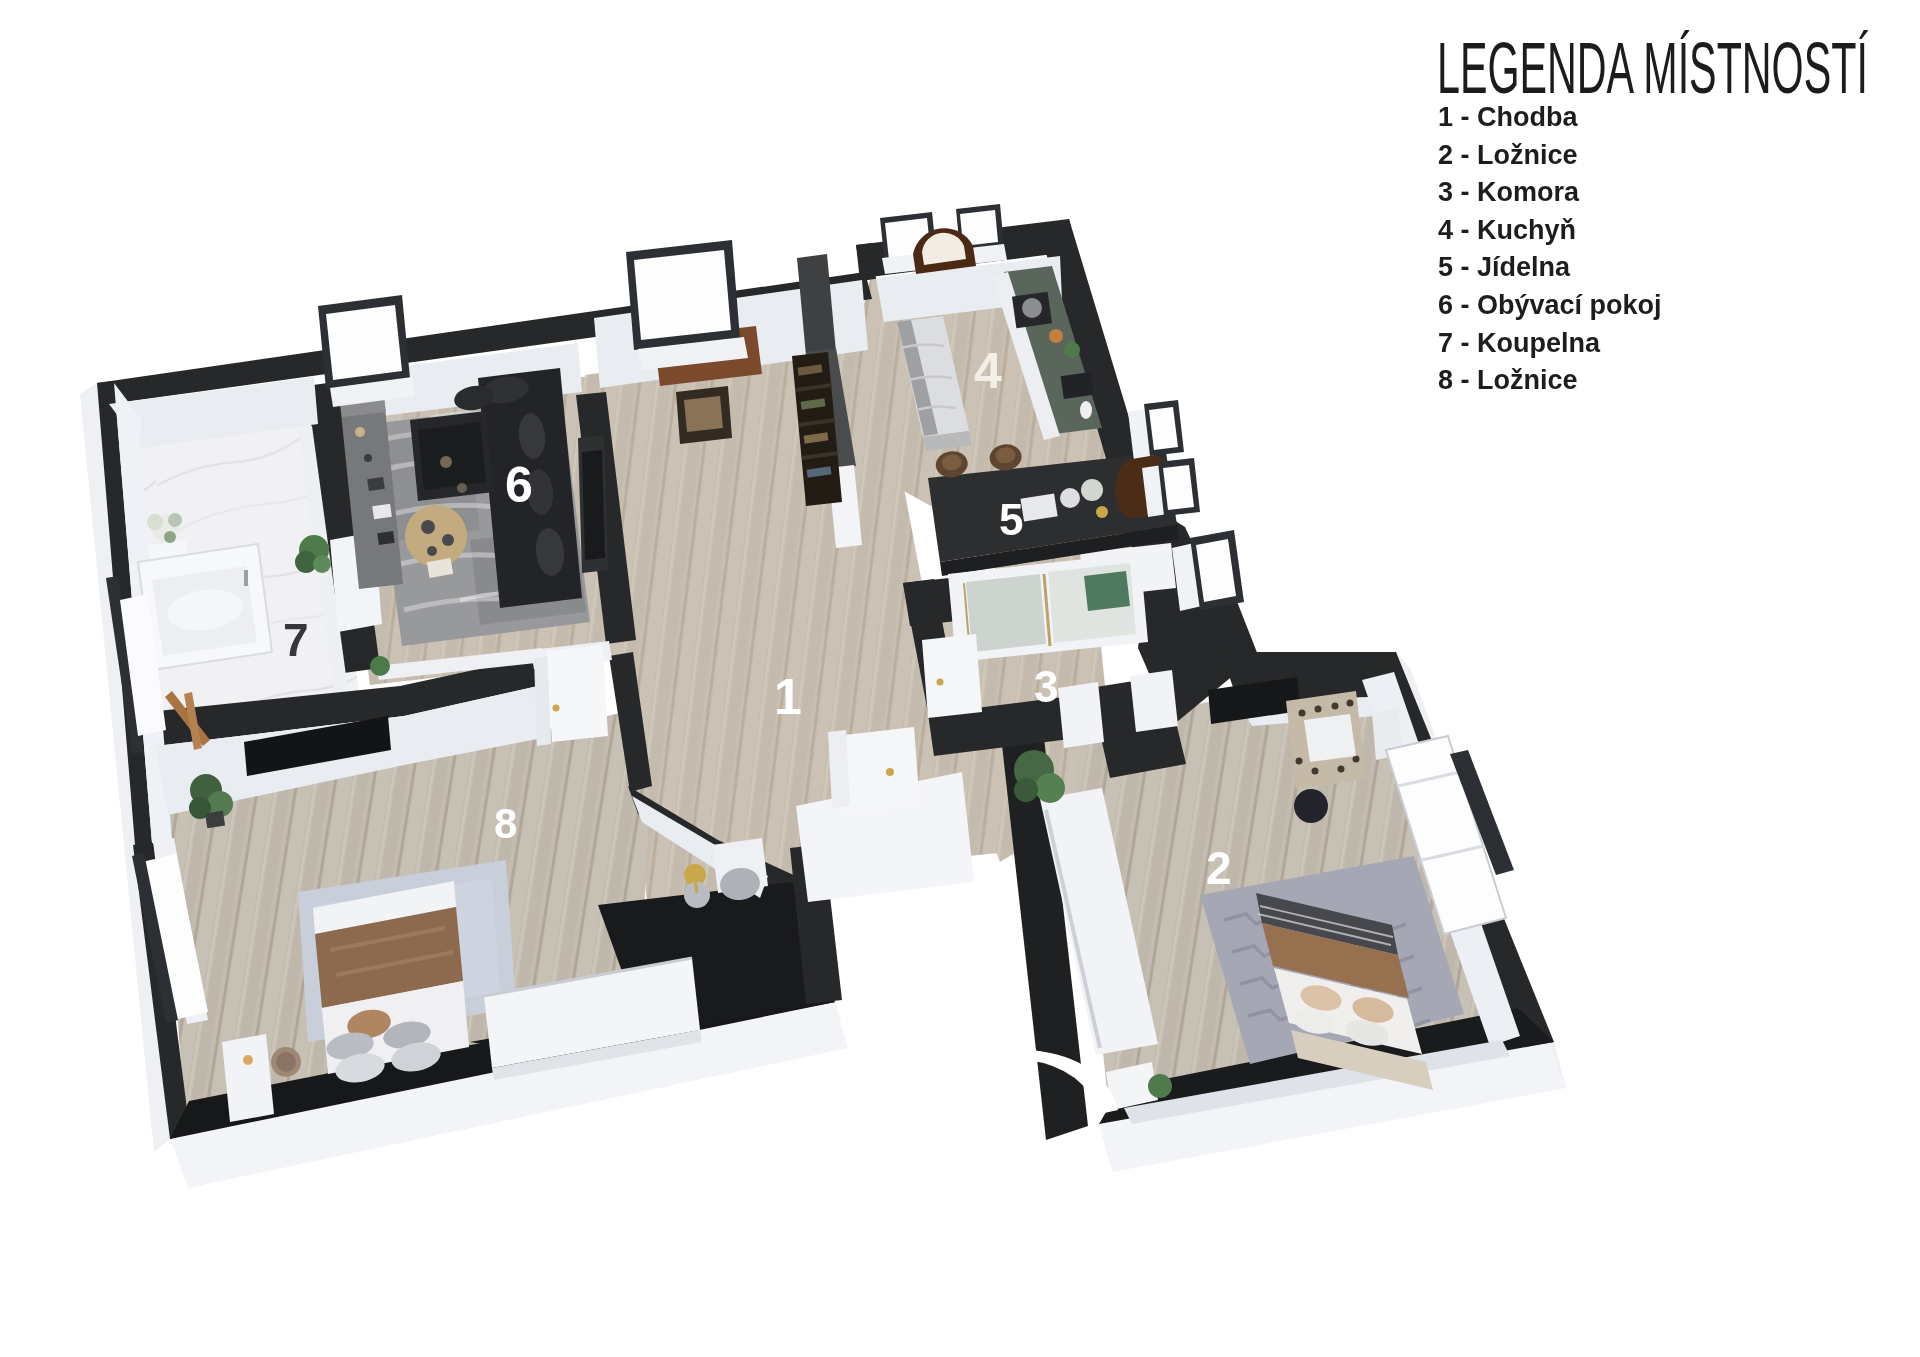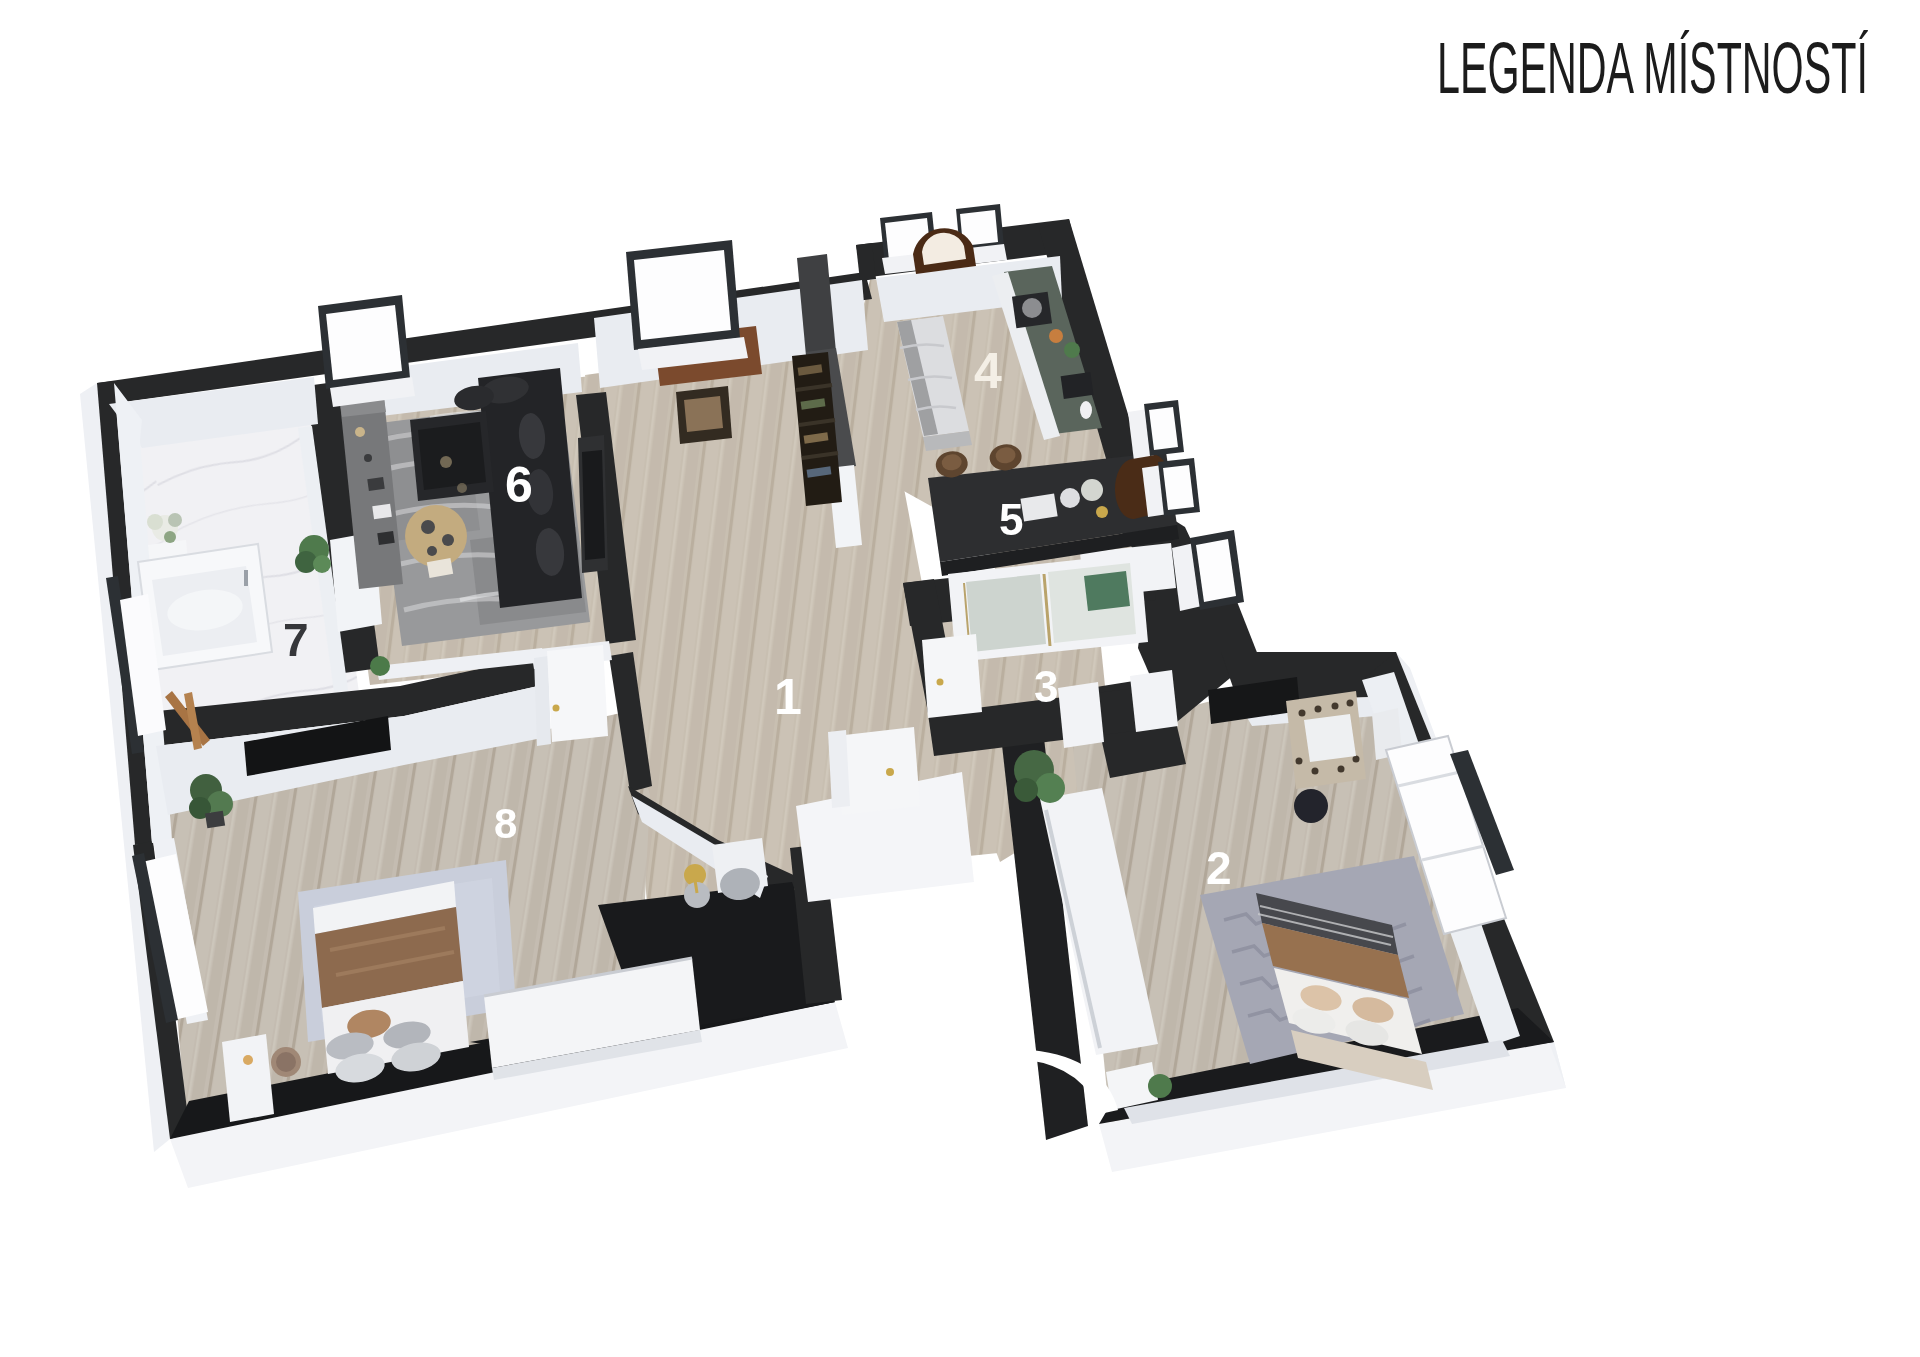--- a/index.html
+++ b/index.html
@@ -392,13 +392,23 @@
   <text x="1034" y="702" font-size="44">3</text>
   <text x="974" y="388" font-size="50" fill="#f4efe6">4</text>
   <text x="999" y="535" font-size="44">5</text>
   <text x="505" y="502" font-size="50">6</text>
   <text x="283" y="656" font-size="46" fill="#36373a">7</text>
   <text x="494" y="838" font-size="42">8</text>
 </g>
 </svg>
 
 <div class="title">LEGENDA MÍSTNOSTÍ</div>
+<div class="items">
+  <div>1 - Chodba</div>
+  <div>2 - Ložnice</div>
+  <div>3 - Komora</div>
+  <div>4 - Kuchyň</div>
+  <div>5 - Jídelna</div>
+  <div>6 - Obývací pokoj</div>
+  <div>7 - Koupelna</div>
+  <div>8 - Ložnice</div>
 </div>
+</div>
 
 </body></html>

